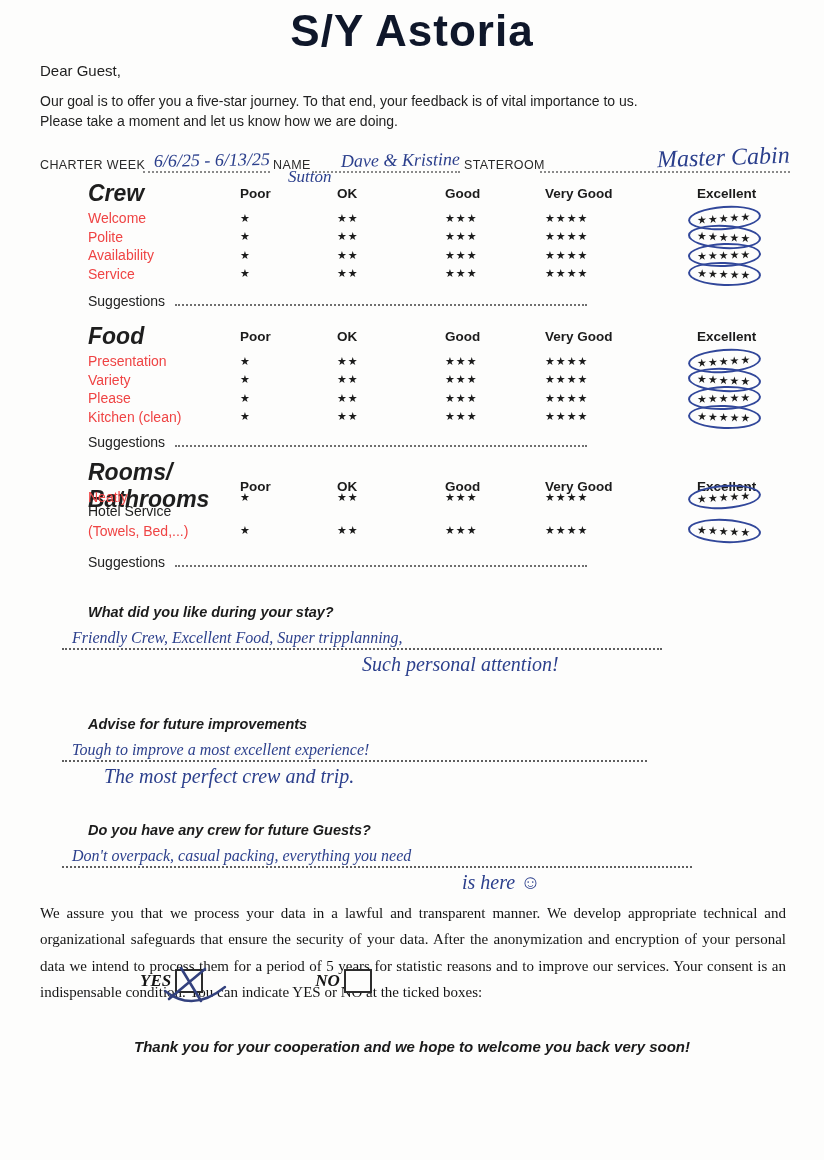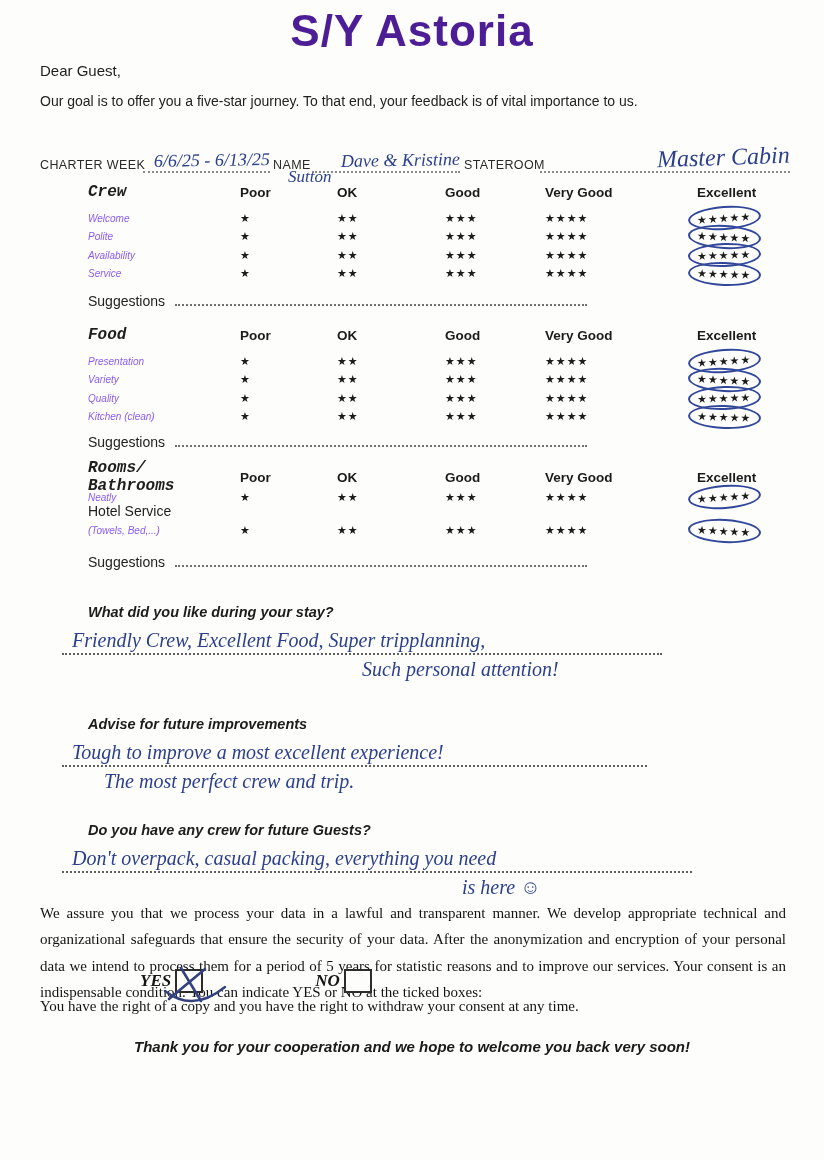--- a/index.html
+++ b/index.html
@@ -5,61 +5,61 @@
   * { margin:0; padding:0; box-sizing:border-box; }
   html,body { background:#e8e8e8; }
   .page {
     position:relative; width:824px; height:1160px; margin:0 auto;
     background:#fdfdfc; overflow:hidden; color:#1e1e1e;
     font-family:"Liberation Sans", sans-serif;
   }
   
   .title {
     position:absolute; top:6px; left:0; width:100%;
-    text-align:center; font-size:44px; font-weight:600; color:#4c1d95;
+    text-align:center; font-size:44px; font-weight:600; color:#0f172a;
     letter-spacing:1px;
   }
   .salutation { position:absolute; top:62px; left:40px; font-size:15px; }
   .intro { position:absolute; top:92px; left:40px; width:720px; font-size:14px; line-height:1.42; color:#222; }
   
   .fields { position:absolute; top:140px; left:40px; width:760px; height:40px; }
   .flabel { position:absolute; bottom:8px; font-size:12.5px; letter-spacing:.4px; color:#2a2a2a; }
   .fval {
     position:absolute; border-bottom:2px dotted #8a8a8a; white-space:nowrap;
     overflow:visible;
     text-align:right;
   }
   .hw { font-family:cursive; font-style:italic; color:#2b3f8c; }
   
   .sect { position:absolute; left:88px; width:700px; }
   .rrow { display:grid; grid-template-columns:152px 97px 108px 100px 152px 128px; align-items:center; height:18.5px; }
   .rhead { height:24px; margin-bottom:2px; }
   .rhead .scale { font-size:13.5px; font-weight:bold; color:#1b1b1b; }
-  .sect-title { font-family:Liberation Mono, monospace; font-style:italic; font-weight:bold; font-size:16px; }
-  .rlabel { font-size:10px; color:#8b5cf6;font-style:italic; }
+  .sect-title { font-family:Liberation Sans, sans-serif; font-style:italic; font-weight:bold; font-size:23px; }
+  .rlabel { font-size:14px; color:#ef4444; }
   .rlabel-only { font-size:14px; height:15px; line-height:15px; }
   .stars { font-family:"DejaVu Sans", sans-serif; font-size:11px; letter-spacing:1px; color:#1b1b1b; }
   .circ {
     display:inline-block; border:2px solid #31479a; border-radius:50%;
     padding:1px 8px 3px 7px; margin-left:-9px; line-height:1;
   }
   .r0 .circ { transform:rotate(-4deg); }
   .r1 .circ { transform:rotate(3deg); }
   .r2 .circ { transform:rotate(-2deg); }
   .r3 .circ { transform:rotate(2deg); }
   .sugg { display:flex; align-items:flex-end; }
   .sugg-label { font-size:14px; color:#222; }
   .dotline { width:412px; margin-left:10px; margin-bottom:3px; border-bottom:2px dotted #6f6f6f; height:1px; }
   .sugg-crew  { margin-top:13px; }
   .sugg-food  { margin-top:11px; }
   .sugg-rooms { margin-top:17px; }
   
   .qblock { position:absolute; left:62px; width:720px; }
   .qlabel { font-size:14.5px; font-weight:bold; font-style:italic; margin-left:26px; margin-bottom:8px; color:#1c1c1c; }
-  .ansline { display:inline-block; border-bottom:2px dotted #5f5f5f; padding:0 6px 0 10px; font-size:20px; line-height:1.25; }
+  .ansline { display:inline-block; border-bottom:2px dotted #5f5f5f; padding:0 6px 0 10px; font-size:16px; line-height:1.25; }
   .ans2 { display:block; font-size:20px; line-height:1.2; margin-top:2px; }
   
   .consent {
     position:absolute; top:900px; left:40px; width:746px;
     font-family:"Liberation Serif", serif; font-size:15px; line-height:1.75;
     text-align:justify; color:#141414;
   }
   .yesno { position:absolute; top:966px; left:140px; display:flex; align-items:center; height:30px;text-align:right; }
   .yn-label { font-family:"Liberation Serif", serif; font-style:italic; font-weight:bold; font-size:17px; color:#141414; }
   .box { width:28px; height:24px; border:2px solid #2c2c2c; background:#fdfdfc; margin-left:4px; position:relative; }
@@ -77,20 +77,21 @@
 </head>
 <body>
 
 <div class="page">
 
   <div class="title">S/Y Astoria</div>
   <div class="salutation">Dear Guest,</div>
 
   <div class="intro">
     <div>Our goal is to offer you a five-star journey. To that end, your feedback is of vital importance to us.</div>
+    <div>Please take a moment and let us know how we are doing.</div>
   </div>
 
   <div class="fields">
     <span class="flabel" style="left:0;">CHARTER WEEK</span>
     <span class="fval" style="left:103px; bottom:7px; width:127px;"><span class="hw" style="font-size:18px; display:inline-block; transform:rotate(-1deg);">6/6/25 - 6/13/25</span></span>
     <span class="flabel" style="left:233px;">NAME</span>
     <span class="fval" style="left:272px; bottom:7px; width:148px;"><span class="hw" style="font-size:18px; display:inline-block; transform:rotate(-1deg);">Dave &amp; Kristine</span></span>
     <span class="hw" style="position:absolute; left:248px; top:27px; font-size:17px;">Sutton</span>
     <span class="flabel" style="left:424px;">STATEROOM</span>
     <span class="fval" style="left:500px; bottom:7px; width:250px;"><span class="hw" style="font-size:24px; display:inline-block; transform:rotate(-2deg);">Master Cabin</span></span>
@@ -162,21 +163,21 @@
     </div>
     <div class="rrow r1">
       <span class="rlabel">Variety</span>
       <span class="stars">★</span>
       <span class="stars">★★</span>
       <span class="stars">★★★</span>
       <span class="stars">★★★★</span>
       <span><span class="circ"><span class="stars">★★★★★</span></span></span>
     </div>
     <div class="rrow r2">
-      <span class="rlabel">Quality</span>
+      <span class="rlabel">Please</span>
       <span class="stars">★</span>
       <span class="stars">★★</span>
       <span class="stars">★★★</span>
       <span class="stars">★★★★</span>
       <span><span class="circ"><span class="stars">★★★★★</span></span></span>
     </div>
     <div class="rrow r3">
       <span class="rlabel">Kitchen (clean)</span>
       <span class="stars">★</span>
       <span class="stars">★★</span>
@@ -249,17 +250,16 @@
         <path d="M10 38 L46 8" stroke="#33417e" stroke-width="2.6" fill="none" stroke-linecap="round"></path>
         <path d="M22 7 L42 40" stroke="#33417e" stroke-width="2.6" fill="none" stroke-linecap="round"></path>
         <path d="M6 30 Q34 52 66 26" stroke="#33417e" stroke-width="2.4" fill="none" stroke-linecap="round"></path>
       </svg>
     </span>
     <span class="yn-gap"></span>
     <span class="yn-label">NO</span>
     <span class="box"></span>
   </div>
 
-  <div class="rights">You have the right of a copy and you have the right to withdraw your consent at any time.</div>
 
   <div class="thanks">Thank you for your cooperation and we hope to welcome you back very soon!</div>
 
 </div>
 
 </body></html>

